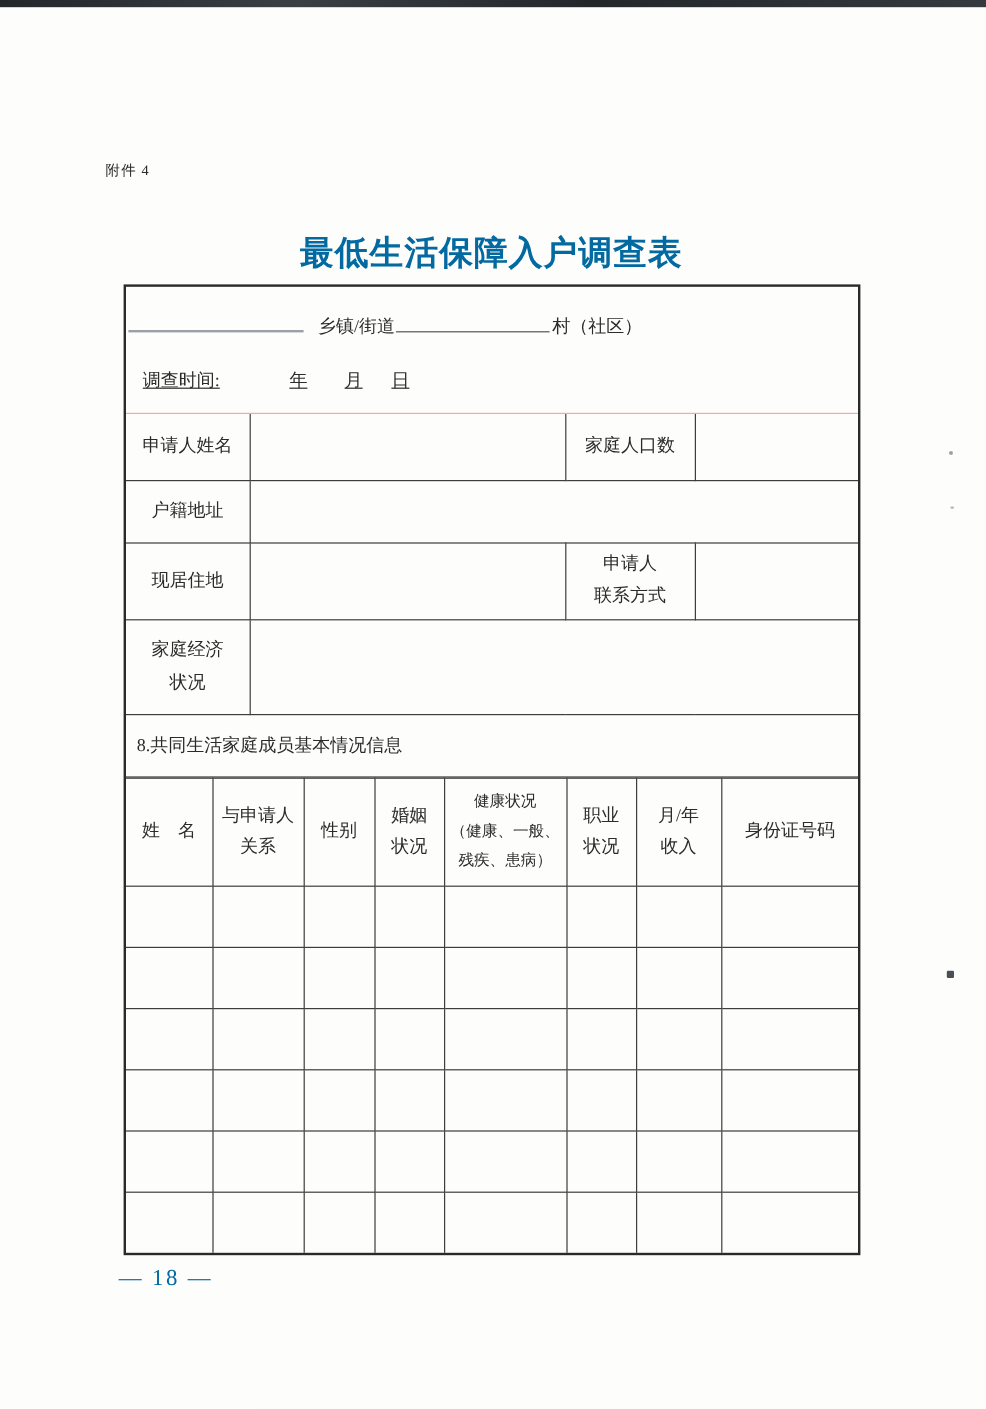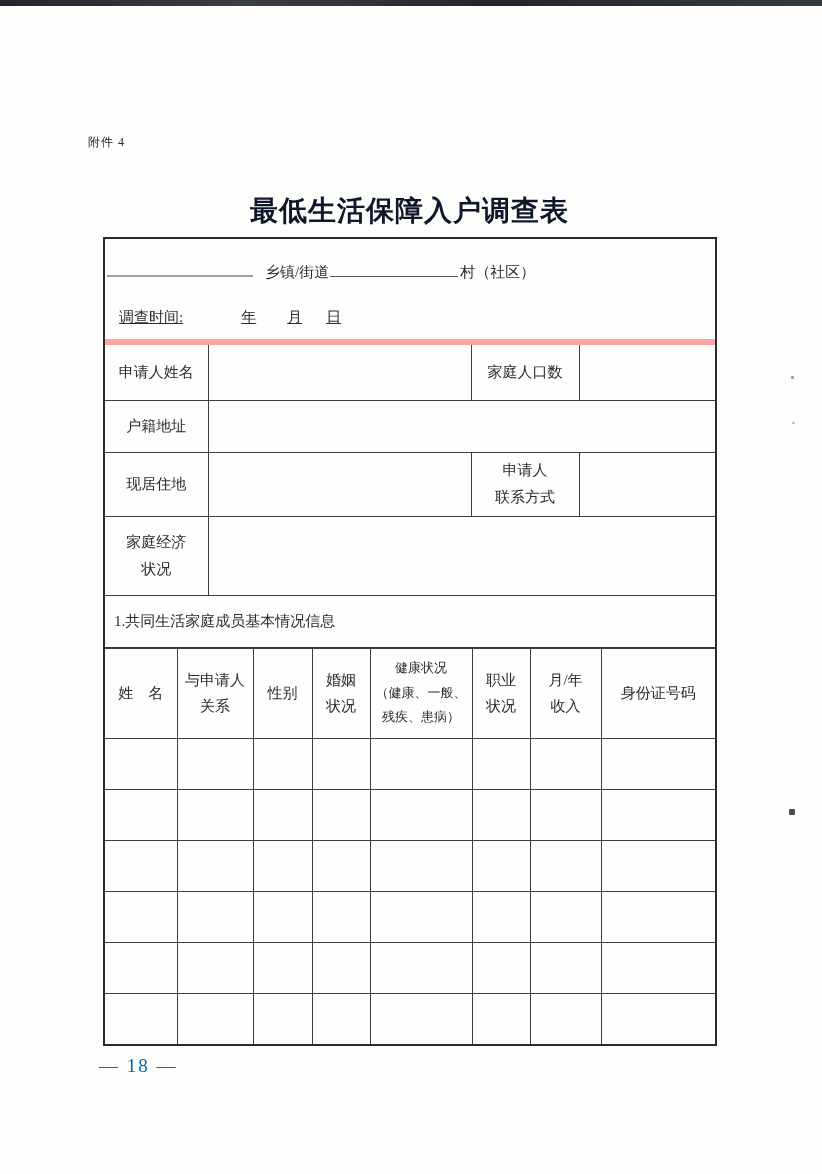--- a/index.html
+++ b/index.html
@@ -25,34 +25,34 @@
     font-size: 12px;
     letter-spacing: 1px;
   }
   .title {
     position: absolute;
     left: 103px; top: 192px;
     width: 613px;
     text-align: center;
     font-size: 28px;
     font-weight: bold;
-    color: #0f172a;
+    color: #0369a1;
     letter-spacing: 1px;
   }
   .form {
     position: absolute;
     left: 103px; top: 237px;
     width: 614px;
     border: 2px solid #2a2a2a;
     background: #fdfdfc;
   }
   
   .intro {
     height: 106px;
-    border-bottom: 6px solid #fca5a5;
+    border-bottom: 1px solid #fca5a5;
     font-size: 15px;
   }
   .intro-line1 { padding: 24px 0 0 2px; white-space: nowrap; }
   .blank { display: inline-block; vertical-align: baseline; height: 14px; }
   .blank1 { width: 146px; border-bottom: 2px solid #9aa0a6; margin-right: 12px; }
   .blank2 { width: 128px; border-bottom: 1.5px solid #555; margin: 0 2px 0 1px; }
   .intro-line2 { padding: 26px 0 0 14px; text-decoration: underline; }
   .intro-line2 .gap1 { margin-left: 58px; }
   .intro-line2 .gap2 { margin-left: 31px; }
   .intro-line2 .gap3 { margin-left: 24px; }
@@ -150,21 +150,21 @@
         <td></td>
       </tr>
       <tr class="r-f">
         <td>家庭经济
 状况</td>
         <td colspan="3"></td>
       </tr>
     </tbody>
       </table>
 
-    <div class="section-heading">1.共同生活家庭成员基本情况信息</div>
+    <div class="section-heading">8.共同生活家庭成员基本情况信息</div>
 
     <table class="member-table">
       <colgroup>
         <col style="width:72px">
           <col style="width:76px">
           <col style="width:59px">
           <col style="width:58px">
         <col style="width:102px">
           <col style="width:58px">
           <col style="width:71px">

